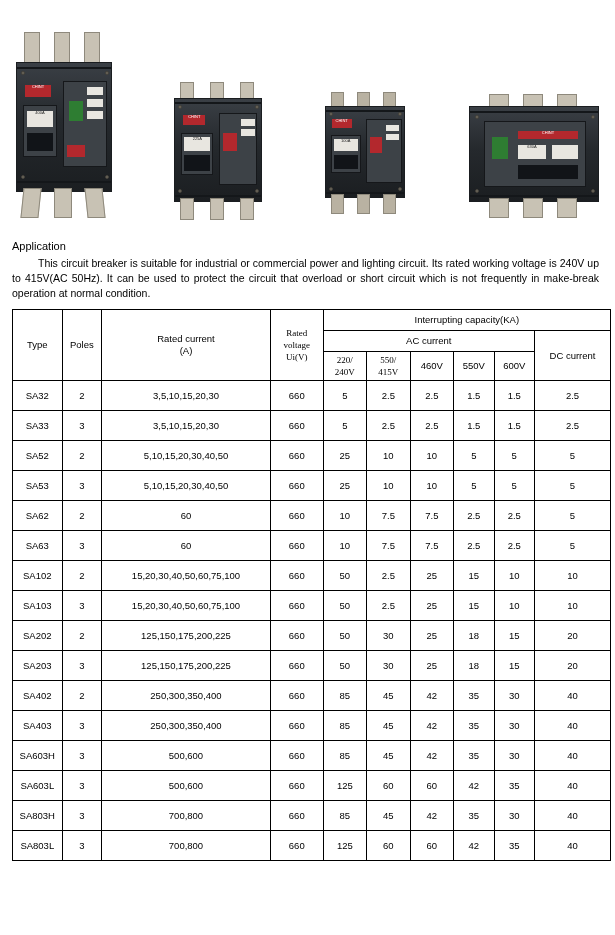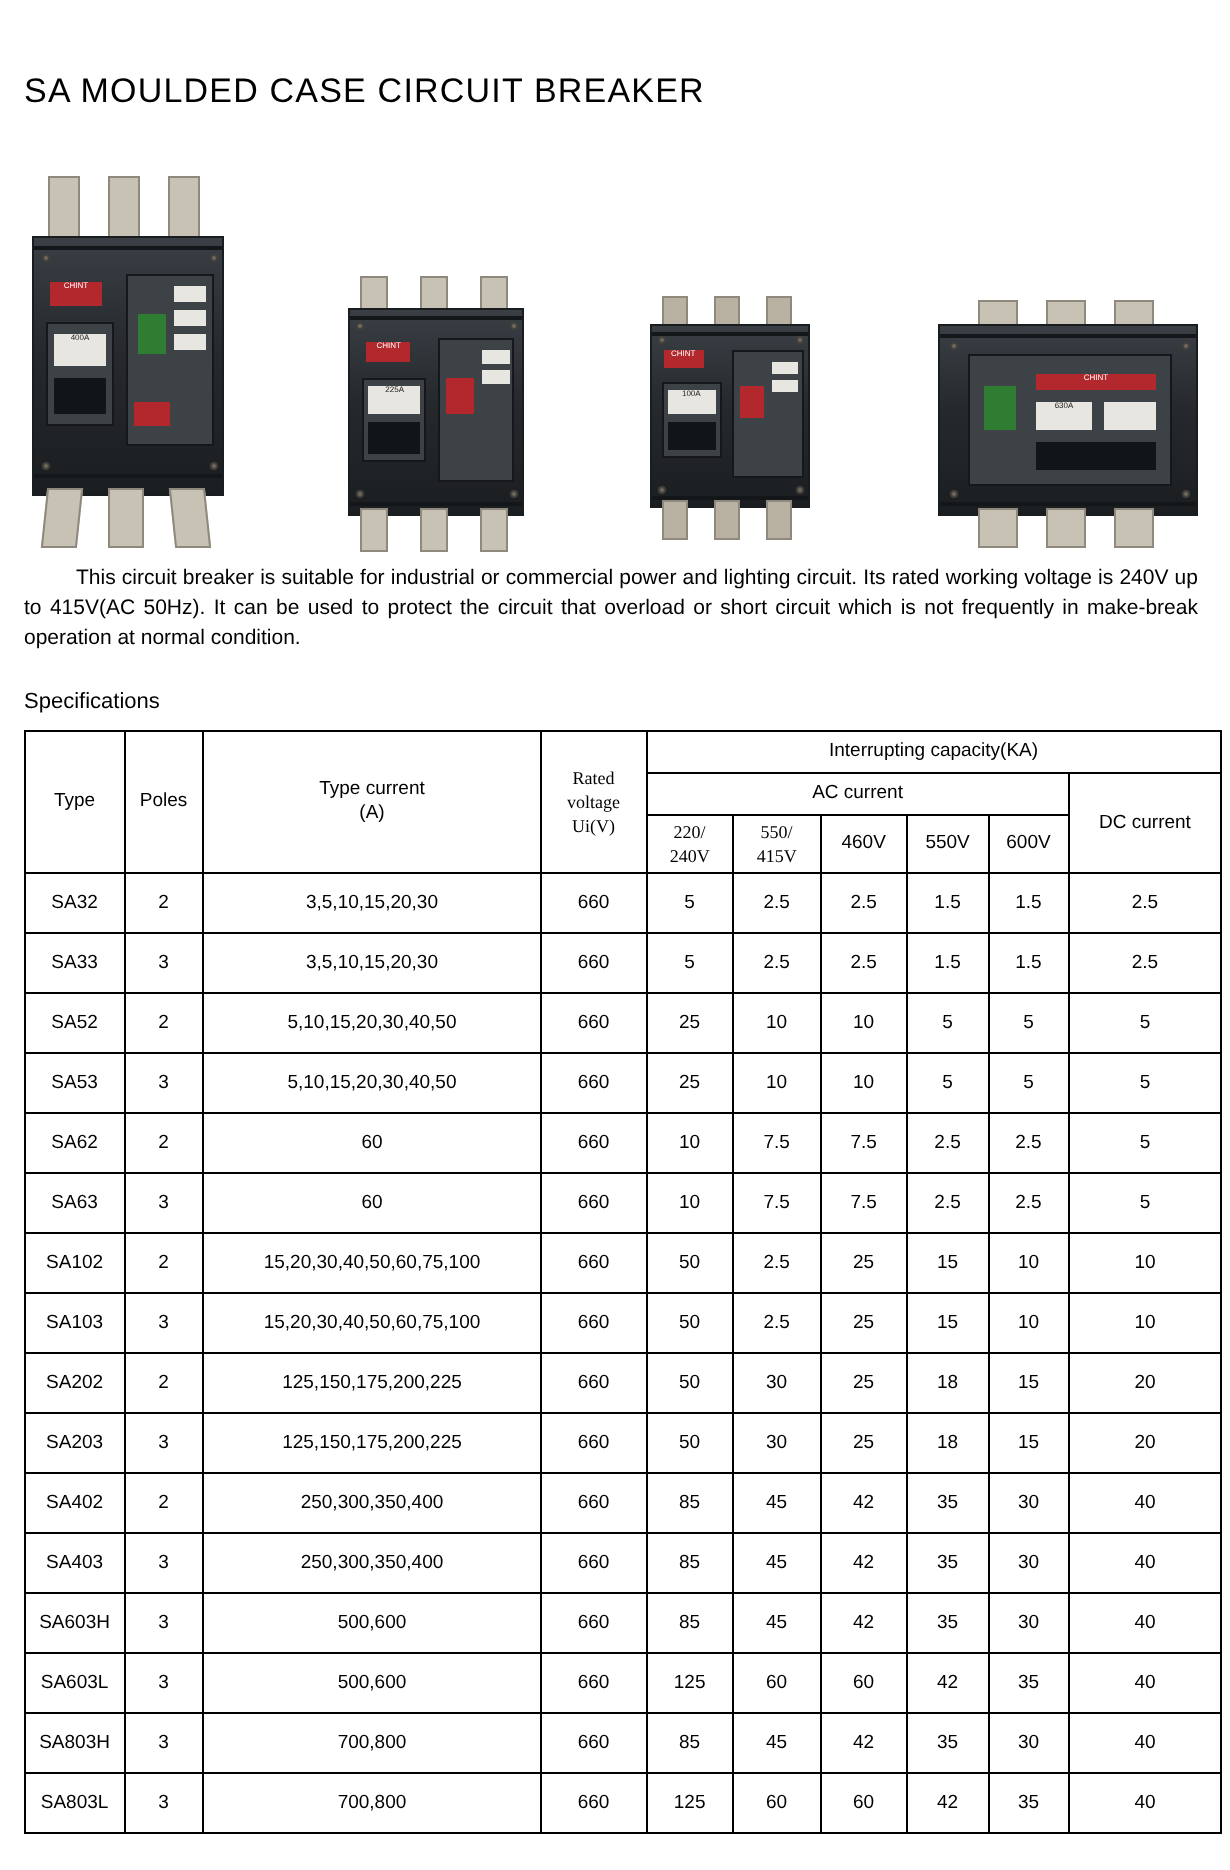--- a/index.html
+++ b/index.html
@@ -145,21 +145,20 @@
   .h-c4 { width: 40px; }
   .h-c5 { width: 40px; }
   .h-dc { width: 75px; }
   .tight { font-size: 9px; line-height: 11px; font-family: Liberation Serif, serif; }
 </style>
 </head>
 <body>
 
 <div class="page">
 
-  <h1 class="title">SA MOULDED CASE CIRCUIT BREAKER</h1>
 
   <div class="product-row">
 
     <div class="breaker" style="width:100px;height:190px;">
       <div class="lug" style="left:10px;top:0;width:16px;height:34px;"></div>
       <div class="lug" style="left:40px;top:0;width:16px;height:34px;"></div>
       <div class="lug" style="left:70px;top:0;width:16px;height:34px;"></div>
       <div class="b-body" style="position:absolute;left:2px;top:30px;width:96px;height:130px;">
         <div class="b-shade"></div>
         <div class="ridge" style="left:0;top:4px;width:96px;height:2px;"></div>
@@ -255,43 +254,43 @@
         <div class="screw" style="left:5px;top:82px;"></div>
         <div class="screw" style="left:121px;top:82px;"></div>
       </div>
       <div class="lug" style="left:22px;top:104px;width:20px;height:20px;"></div>
       <div class="lug" style="left:56px;top:104px;width:20px;height:20px;"></div>
       <div class="lug" style="left:90px;top:104px;width:20px;height:20px;"></div>
     </div>
 
   </div>
 
+  <div class="section-label">Application</div>
   <div class="para"><span class="indent"></span><span>This circuit breaker is suitable for industrial or commercial power and lighting circuit. Its rated working voltage is 240V up to 415V(AC 50Hz). It can be used to protect the circuit that overload or short circuit which is not frequently in make-break operation at normal condition.</span></div>
 
-  <div class="section-label">Specifications</div>
 
   <table class="spec">
     <colgroup>
       <col class="h-type">
         <col class="h-poles">
         <col class="h-current">
         <col class="h-volt">
       <col class="h-c1">
         <col class="h-c2">
         <col class="h-c3">
         <col class="h-c4">
         <col class="h-c5">
         <col class="h-dc">
     </colgroup>
     <thead>
       <tr>
         <th rowspan="4">Type</th>
         <th rowspan="4">Poles</th>
         <th rowspan="4">
-          <div>Type current</div>
+          <div>Rated current</div>
           <div>(A)</div>
         </th>
         <th rowspan="4" class="tight">
           <div>Rated</div>
           <div>voltage</div>
           <div>Ui(V)</div>
         </th>
         <th colspan="6" style="height:20px;">Interrupting capacity(KA)</th>
       </tr>
       <tr>

